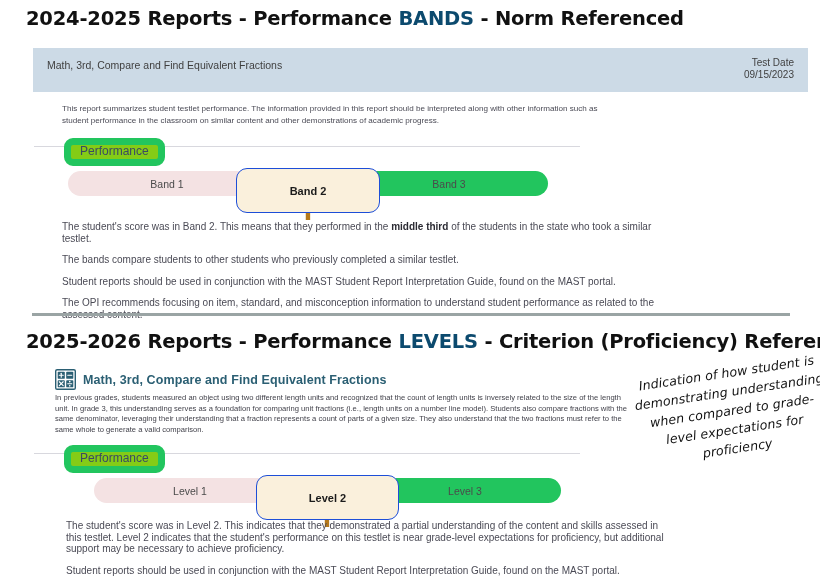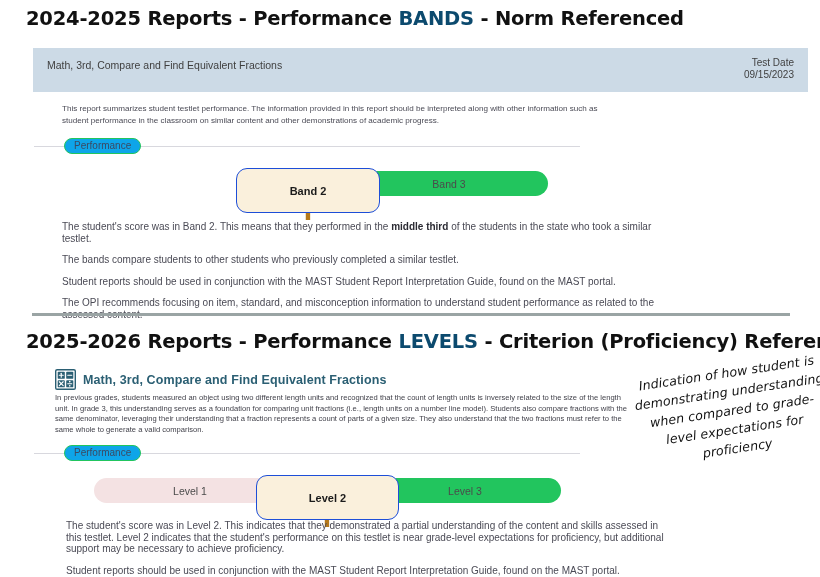--- a/index.html
+++ b/index.html
@@ -106,25 +106,25 @@
     position: absolute;
     left: 0;
     top: 8px;
     height: 1px;
     background: #d8d8de;
   }
   .perf-pill {
     position: absolute;
     left: 30px;
     top: 0px;
-    border: 1px solid #22c55e;
+    border: 7px solid #22c55e;
     border-radius: 9px;
-    background: #0ea5e9;
+    background: #84cc16;
     padding: 1px 9px 2px 9px;
-    font-size: 10px;
+    font-size: 12px;
     color: #3b4a63;
     line-height: 11px;
   }
 
   
   .band-bar {
     position: absolute;
     height: 46px;
   }
   .seg {
@@ -246,20 +246,23 @@
   </div>
 
   <div class="intro-para">This report summarizes student testlet performance.  The information provided in this report should be interpreted along with other information such as student performance in the classroom on similar content and other demonstrations of academic progress.</div>
 
   <div class="perf-row" style="left:34px; top:94px; width:546px;">
     <div class="perf-rule" style="width:546px;"></div>
     <div class="perf-pill">Performance</div>
   </div>
 
   <div class="band-bar" style="left:68px; top:116px; width:480px;">
+    <div class="seg low" style="left:0px;   width:198px;">
+        <span>Band 1</span>
+      </div>
     <div class="seg mid" style="left:168px; width:144px;">
         <span>Band 2</span>
       </div>
     <div class="seg high" style="left:282px; width:198px;">
         <span>Band 3</span>
       </div>
     <div class="arrow-shape" style="left:240px; top:44px;">⬆</div>
   </div>
 
   <div class="bullets" style="left:62px; top:177px; width:600px;">

